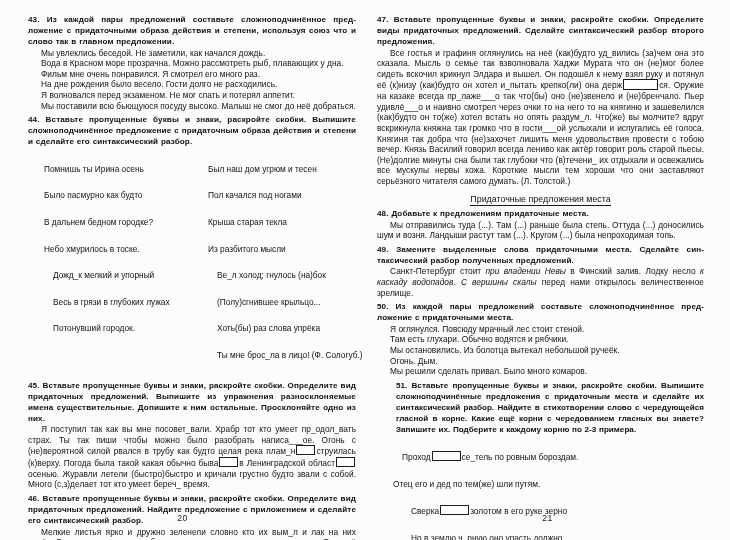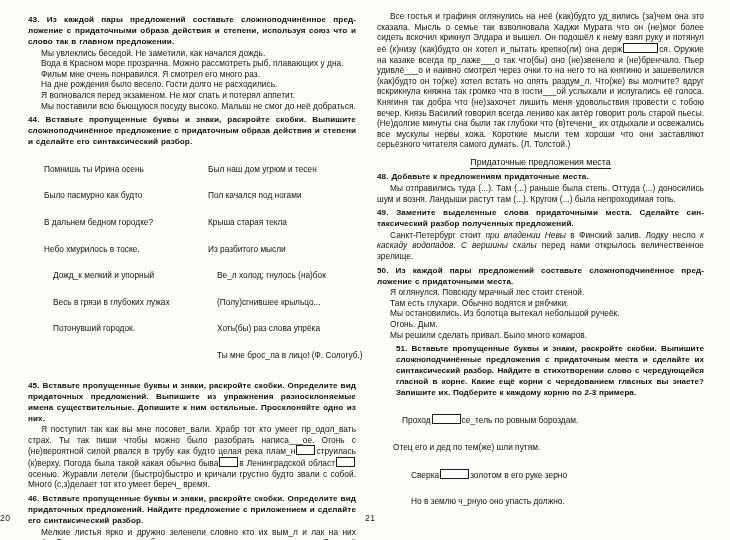--- a/index.html
+++ b/index.html
@@ -100,20 +100,21 @@
     margin: 0 1px;
   }
   .blank.wide { width: 27px; }
   .blank.vwide { width: 33px; }
   
   .page-num {
     position: absolute;
     bottom: 17px;
     left: 0;
     width: 100%;
+    text-align: center;
     font-size: 8.6px;
     color: #1a1a1a;
     letter-spacing: 0.4px;
   }
   .page-left .page-num { padding-right: 20px; }
   .page-right .page-num { padding-right: 5px; }
 </style>
 </head>
 <body>
 
@@ -159,20 +160,21 @@
       <div class="ex-head">46. Вставьте пропущенные буквы и знаки, раскройте скобки. Опреде­лите вид придаточных предложений. Найдите предложение с приложе­нием и сделайте его синтаксический разбор.</div>
       <p class="para">Мелкие листья ярко и дружно зеленели словно кто их вым_л и лак на них навёл. Герасим торопился как будто мать старушка ждала его на родине. Все моё тело дрогнуло от толчка точно я к_снулся лейденской банки. Журавли стремились (не)удержимо и так быстро что воздух свистел вокруг. (И. Тургенев.) Млечный Путь вырисов_вает_ся так ясно как будто его перед праздником помыли и натёрли снегом. (А. Чехов.) Все эти снега г_рели ру­мя___ым блеском так весело так ярко что кажет_ся тут бы остался жить на­веки. (М. Лермонтов.) Дерево наконец подн_ли и оно оказалось так высоко что (нежно)зелёная верхушка согнулась под потолком. (А. Толстой.)</p>
 
     </div>
     <div class="page-num">20</div>
   </div>
 
   <div class="page page-right">
     <div class="col">
 
+      <div class="ex-head">47. Вставьте пропущенные буквы и знаки, раскройте скобки. Опреде­лите виды придаточных предложений. Сделайте синтаксический разбор второго предложения.</div>
       <p class="para"><span>Все гостья и графиня оглянулись на неё (как)будто уд_вились (за)чем она это сказала. Мысль о семье так взволновала Хаджи Мурата что он (не)мог более сидеть вскочил крикнул Элдара и вышел. Он подошёл к нему взял руку и потянул её (к)низу (как)будто он хотел и_пытать крепко(ли) она держ</span><span class="blank vwide"></span><span>ся. Оружие на казаке всегда пр_лаже___о так что(бы) оно (не)звенело и (не)бренчало. Пьер удивлё___о и наивно смотрел через очки то на него то на княгиню и зашевелился (как)будто он то(же) хотел встать но опять раздум_л. Что(же) вы молчите? вдруг вскрикнула княжна так громко что в гости___ой услыхали и испугались её голоса. Княгиня так добра что (не)захочет лишить меня удовольствия провести с тобою вечер. Князь Василий говорил всегда лениво как актёр говорит роль старой пьесы. (Не)долгие минуты сна были так глубоки что (в)течени_ их отдыхали и ос­вежались все мускулы нервы кожа. Короткие мысли тем хороши что они заставляют серьёзного читателя самого думать. (Л. Толстой.)</span></p>
 
       <div class="section-title"><span>Придаточные предложения места</span></div>
 
       <div class="ex-head">48. Добавьте к предложениям придаточные места.</div>
       <p class="para">Мы отправились туда (...). Там (...) раньше была степь. Оттуда (...) доносились шум и возня. Ландыши растут там (...). Кругом (...) была непро­ходимая топь.</p>
 
       <div class="ex-head">49. Замените выделенные слова придаточными места. Сделайте син­таксический разбор полученных предложений.</div>
       <p class="para"><span>Санкт-Петербург стоит </span><span class="italic">при владении Невы</span><span> в Финский залив. Лодку несло </span><span class="italic">к каскаду водопадов</span><span>. </span><span class="italic">С вершины скалы</span><span> перед нами открылось ве­личественное зрелище.</span></p>
 

